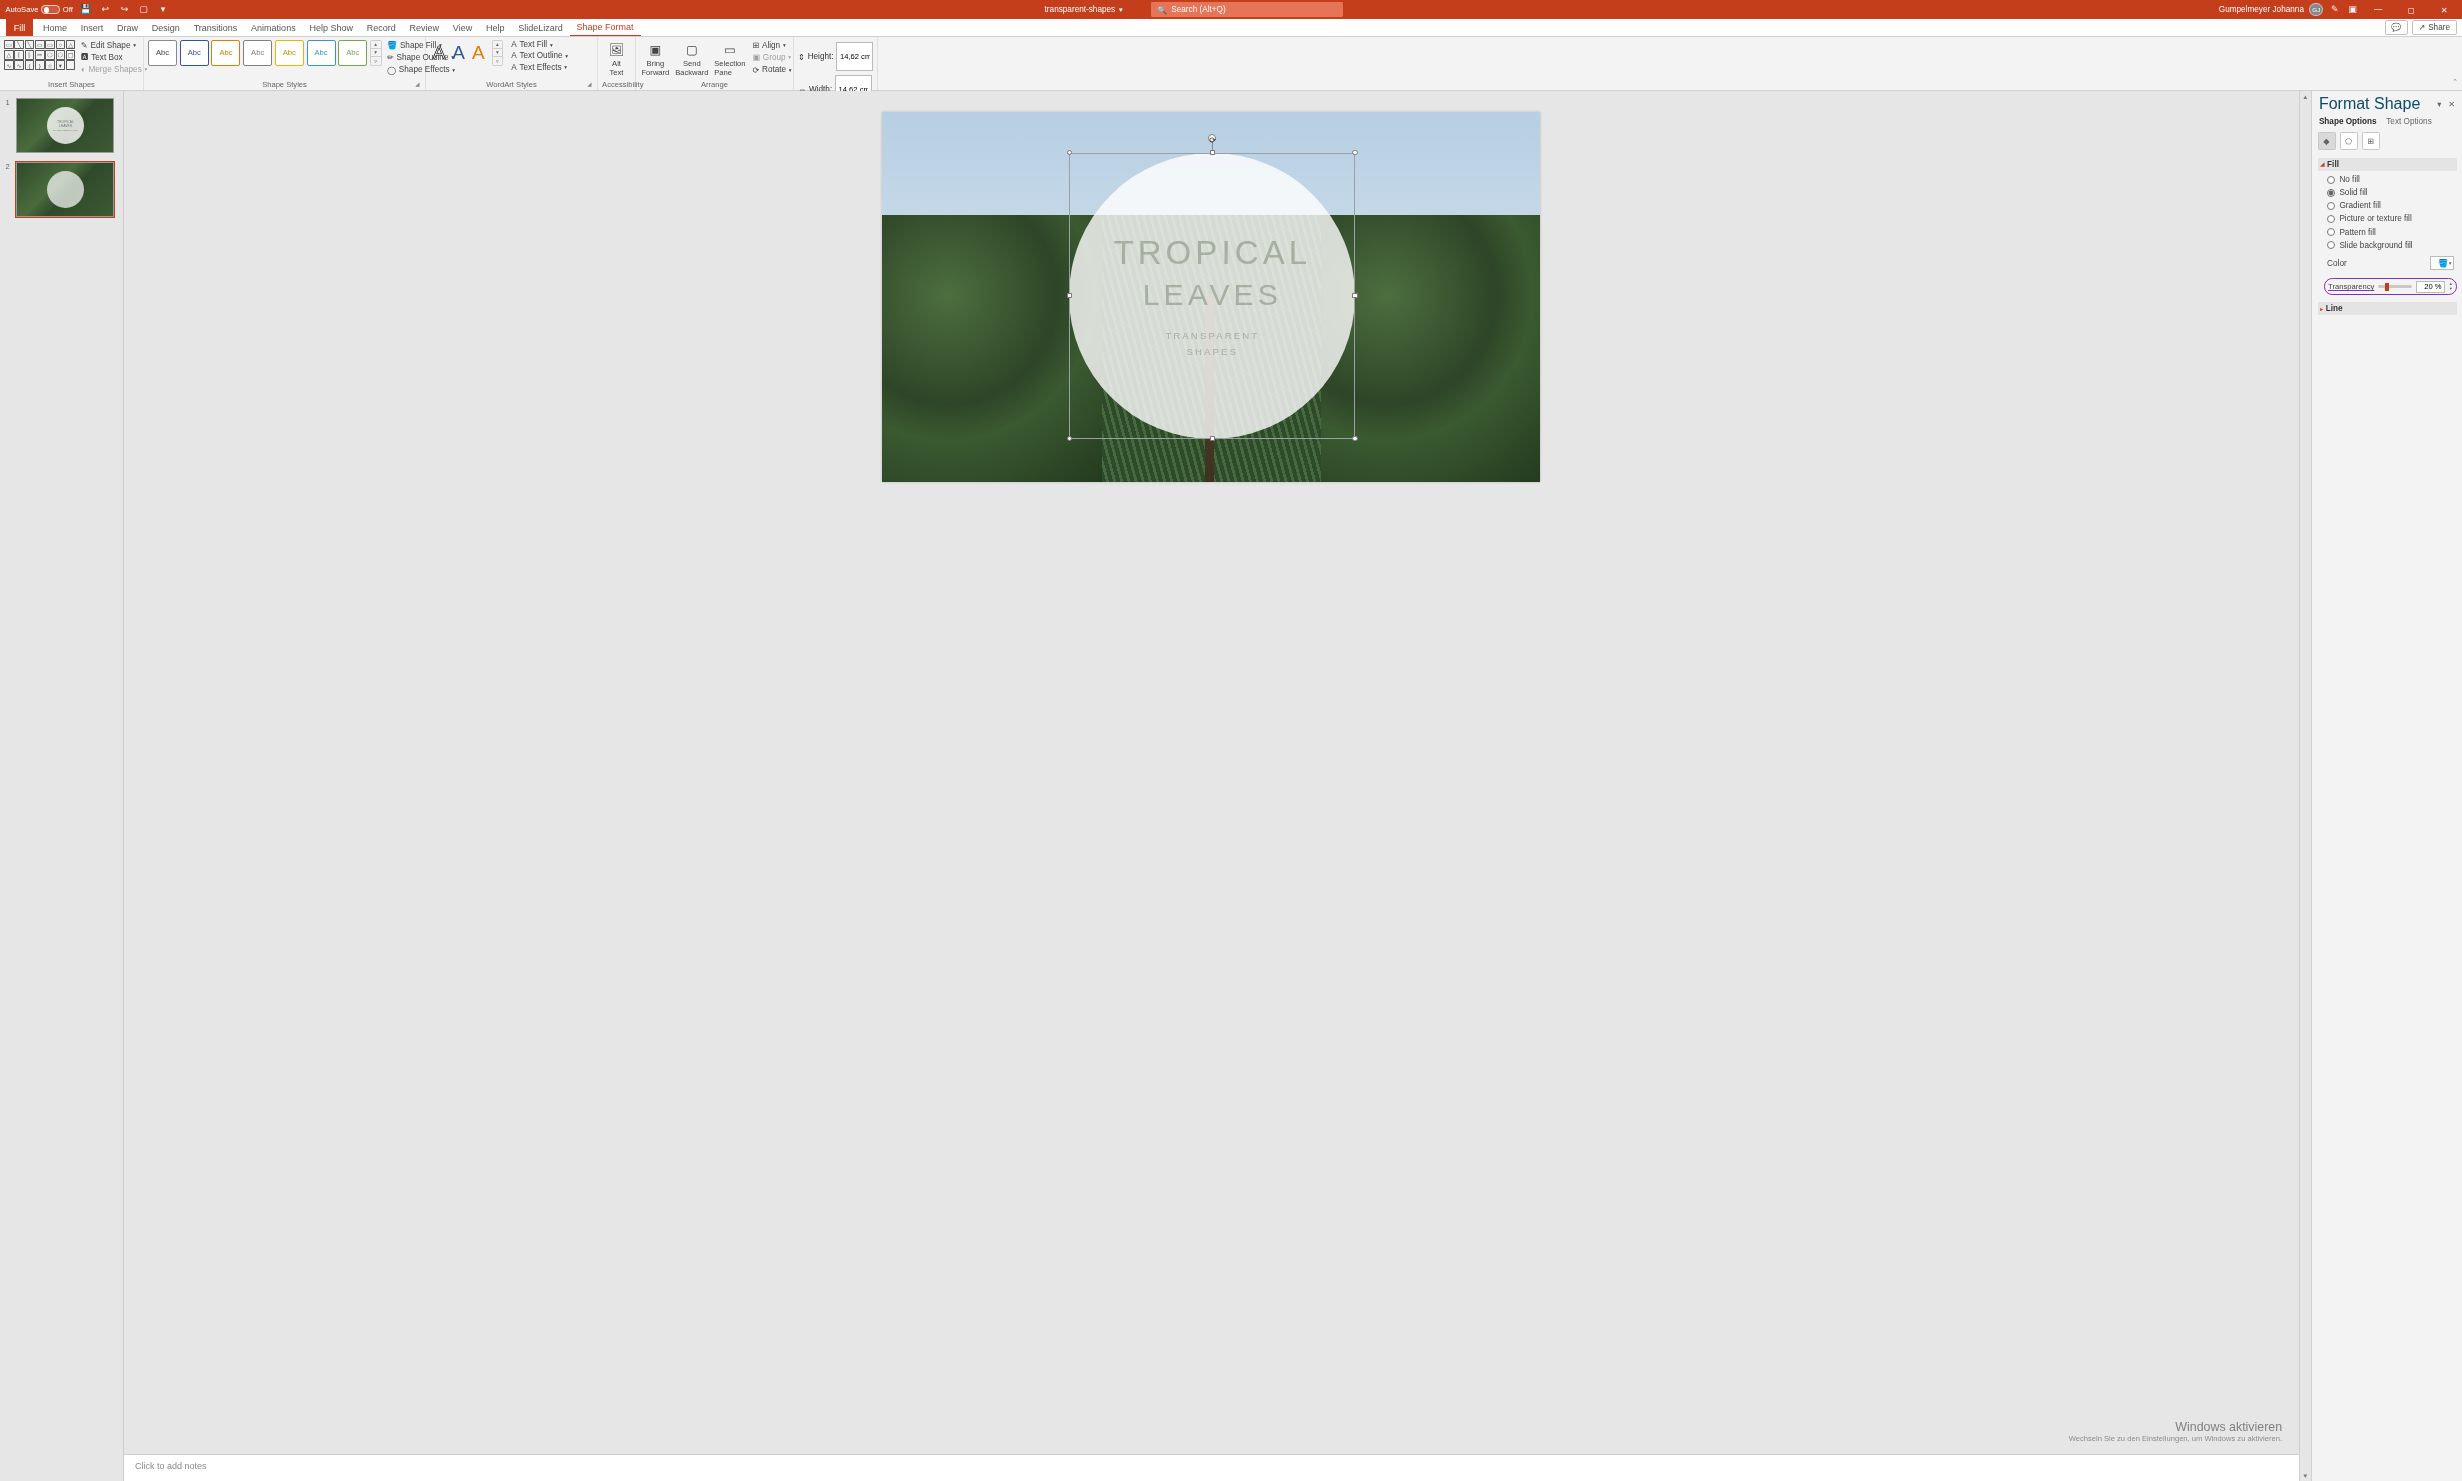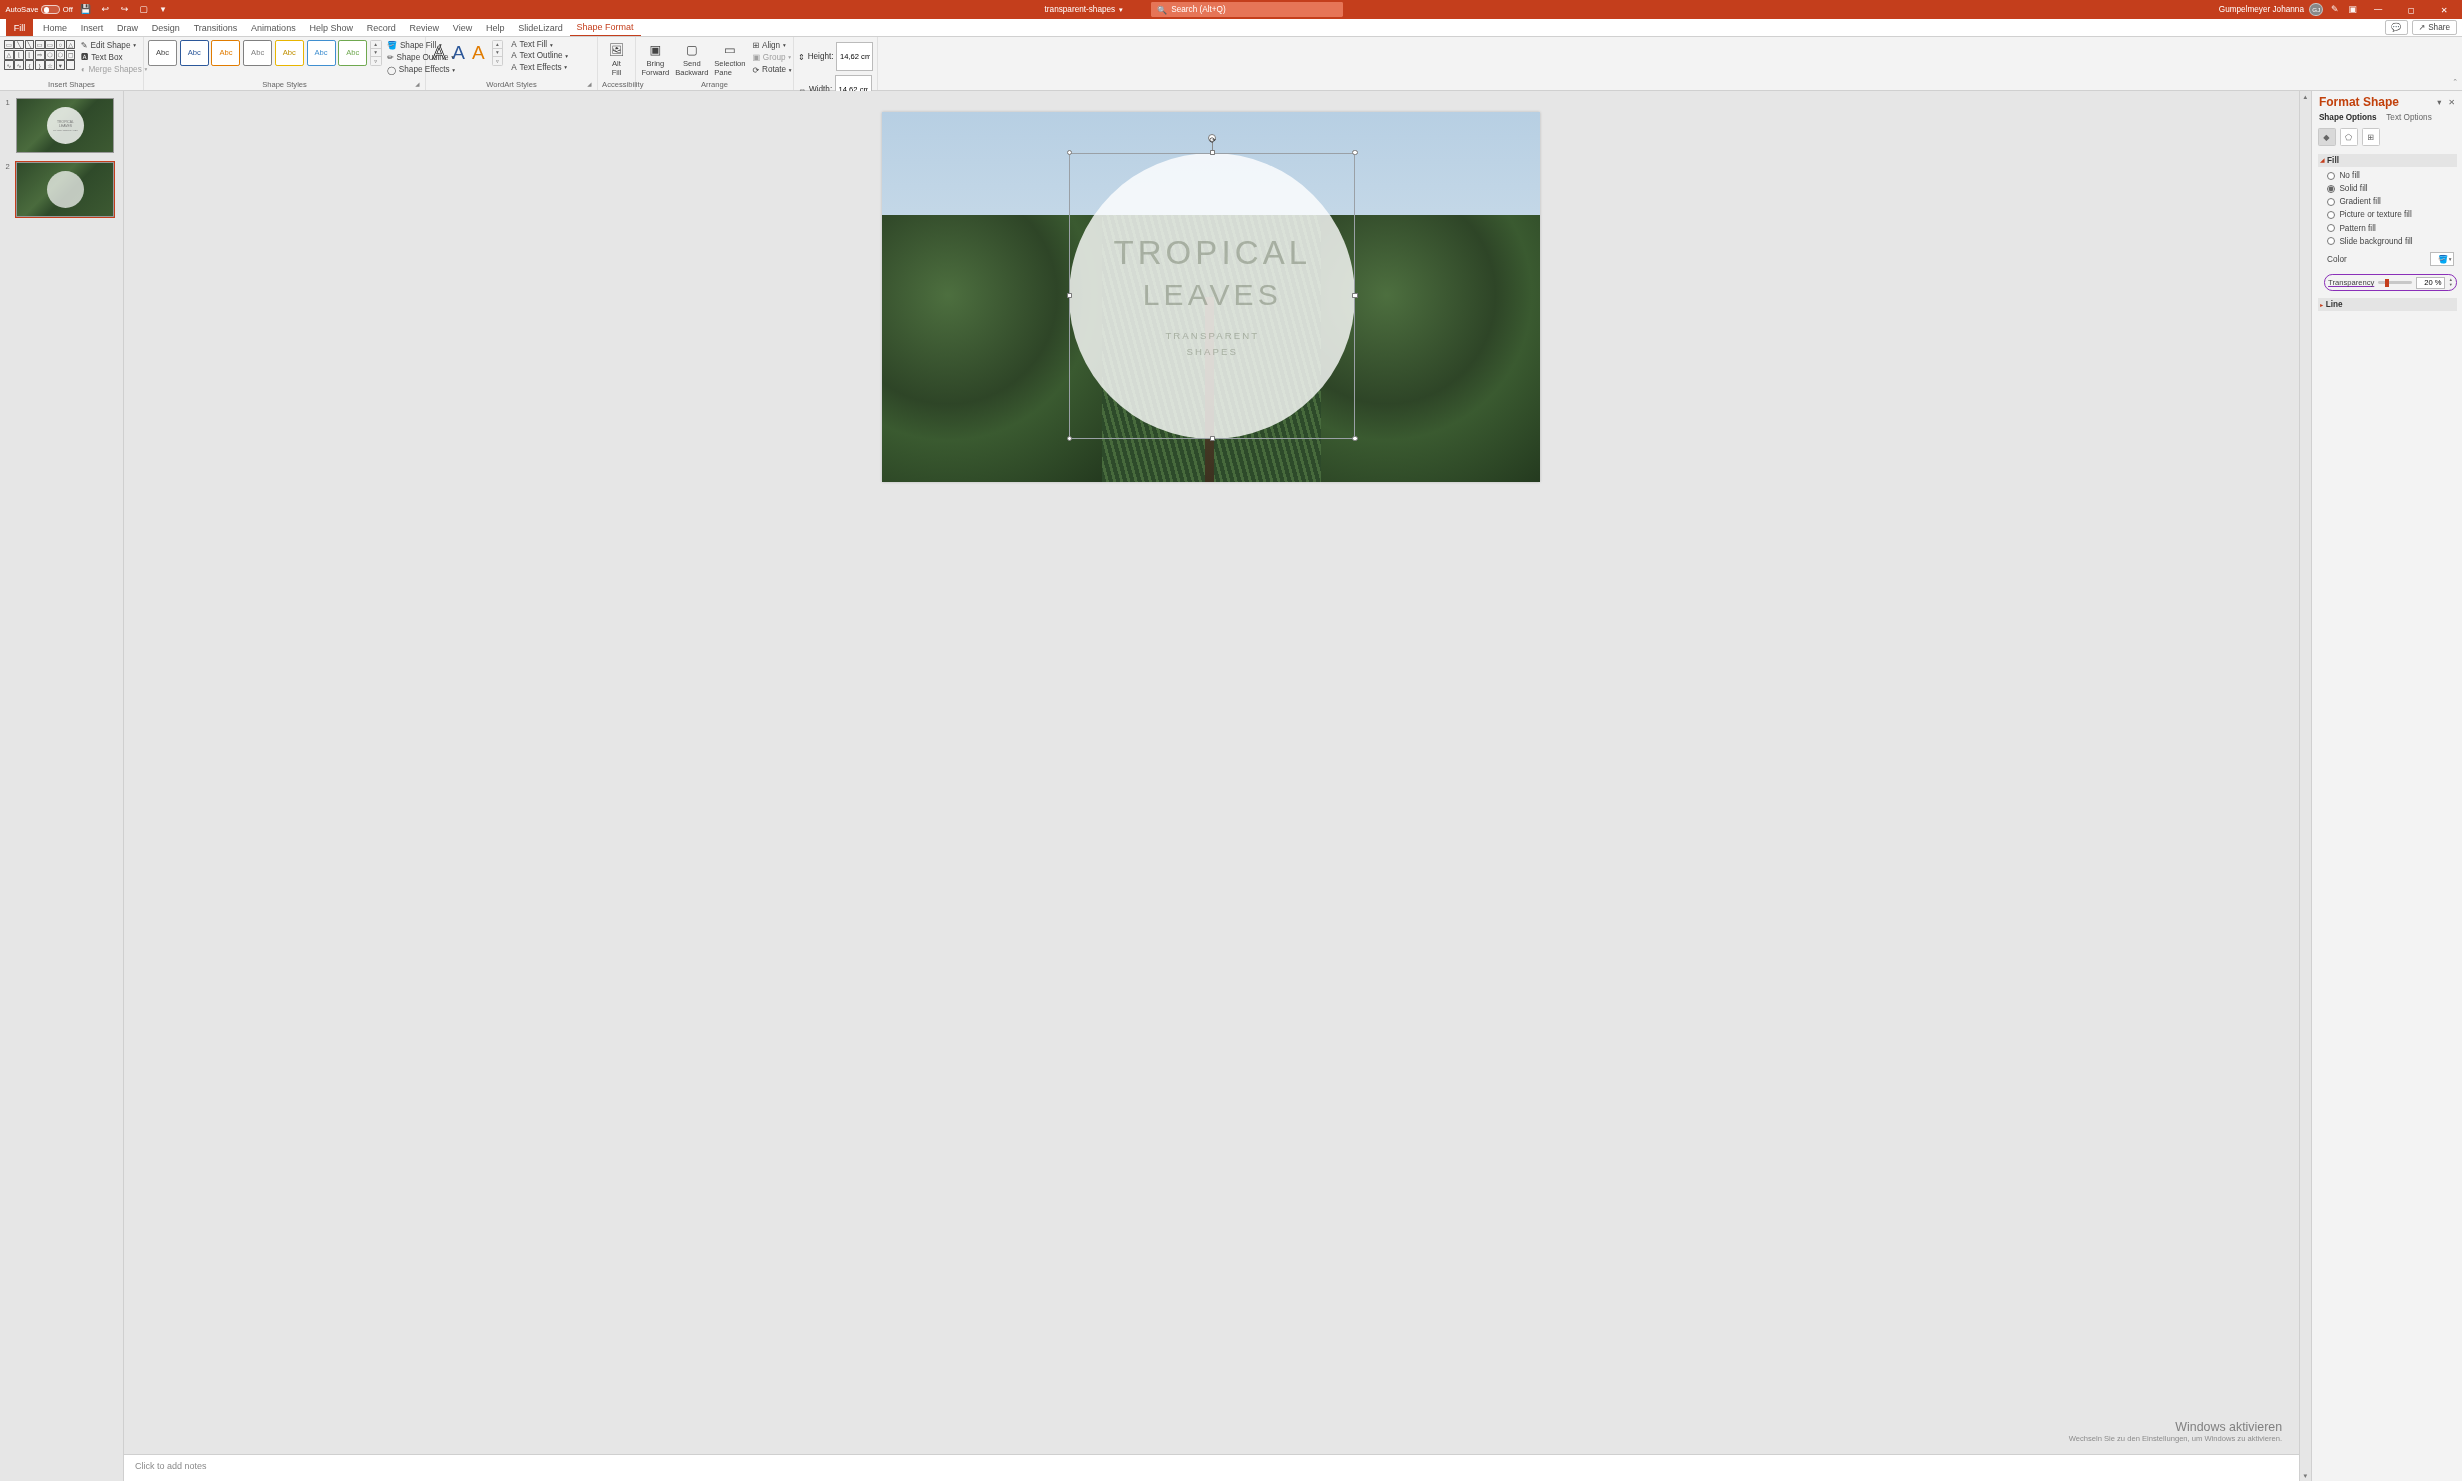--- a/index.html
+++ b/index.html
@@ -99,21 +99,21 @@
 
 .notes{ height:27.5px; border-top:0.7px solid #cfcfcf; background:#fff; padding:6.9px 11px; color:#8a8a8a; font-size:9px;}
 
 .vscroll{ width:12.4px; background:#e6e6e6; border-left:0.7px solid #d0d0d0; position:relative;}
 .vscroll .up,.vscroll .dn{height:11px; display:flex; align-items:center; justify-content:center; color:#777; font-size:6.2px;}
 .vscroll .track{position:absolute; top:11px; bottom:11px; left:2.1px; right:2.1px;}
 
 
 .pane{ width:151px; background:#f3f3f3; border-left:0.7px solid #d0d0d0; display:flex; flex-direction:column;}
 .pane-header{ display:flex; align-items:center; justify-content:space-between; padding:4.1px 6.9px 1.4px; color:#444;}
-.pane-title{ font-size:12px; color:#c2410c; font-weight:700;}
+.pane-title{ font-size:16px; color:#0c4a6e; font-weight:400;}
 .pane-tabs{ display:flex; gap:9.6px; padding: 2.7px 6.9px 4.1px; font-size:8.2px; color:#666;}
 .pane-tabs .pt{ cursor:pointer;}
 .pane-tabs .pt.active{ color:#2a2a2a; font-weight:600;}
 .pane-iconrow{ display:flex; gap:4.1px; padding:1.4px 5.5px 5.5px;}
 .pane-icon{ width:18px; height:18px; border:0.7px solid #c8c8c8; background:#fff; display:flex; align-items:center; justify-content:center; font-size:8.2px; color:#666; border-radius:1.4px;}
 .pane-icon.active{ background:#d9d9d9;}
 .pane-section{ padding:2.7px 5.5px;}
 .pane-sec-head{ display:flex; align-items:center; gap:2.7px; background:#e4e4e4; padding:2.1px 2.7px; font-size:8.2px; color:#333; font-weight:600;}
 .pane-sec-head .tri{ font-size:5.5px; color:#C43E1C;}
 .pane-options{ padding:4.1px 2.7px 2.7px 9.6px; display:flex; flex-direction:column; gap:4.1px; font-size:8.2px; color:#444;}
@@ -308,21 +308,21 @@
       </div>
     </div>
     <div class="group-label"><span>WordArt Styles</span><span class="launcher">◢</span></div>
   </div>
 
   <div class="group" style="width:38px">
     <div class="group-body" style="justify-content:center; width:100%;">
       <div class="bigbtn">
         <span class="ico">🖼</span>
         <span style="white-space:pre-line; text-align:center">Alt
-Fill</span>
+Text</span>
       </div>
     </div>
     <div class="group-label">Accessibility</div>
   </div>
 
   <div class="group" style="width:158px">
     <div class="group-body">
       <div class="bigbtn">
           <span class="ico">▣</span>
           <span style="white-space:pre-line; text-align:center">Bring

